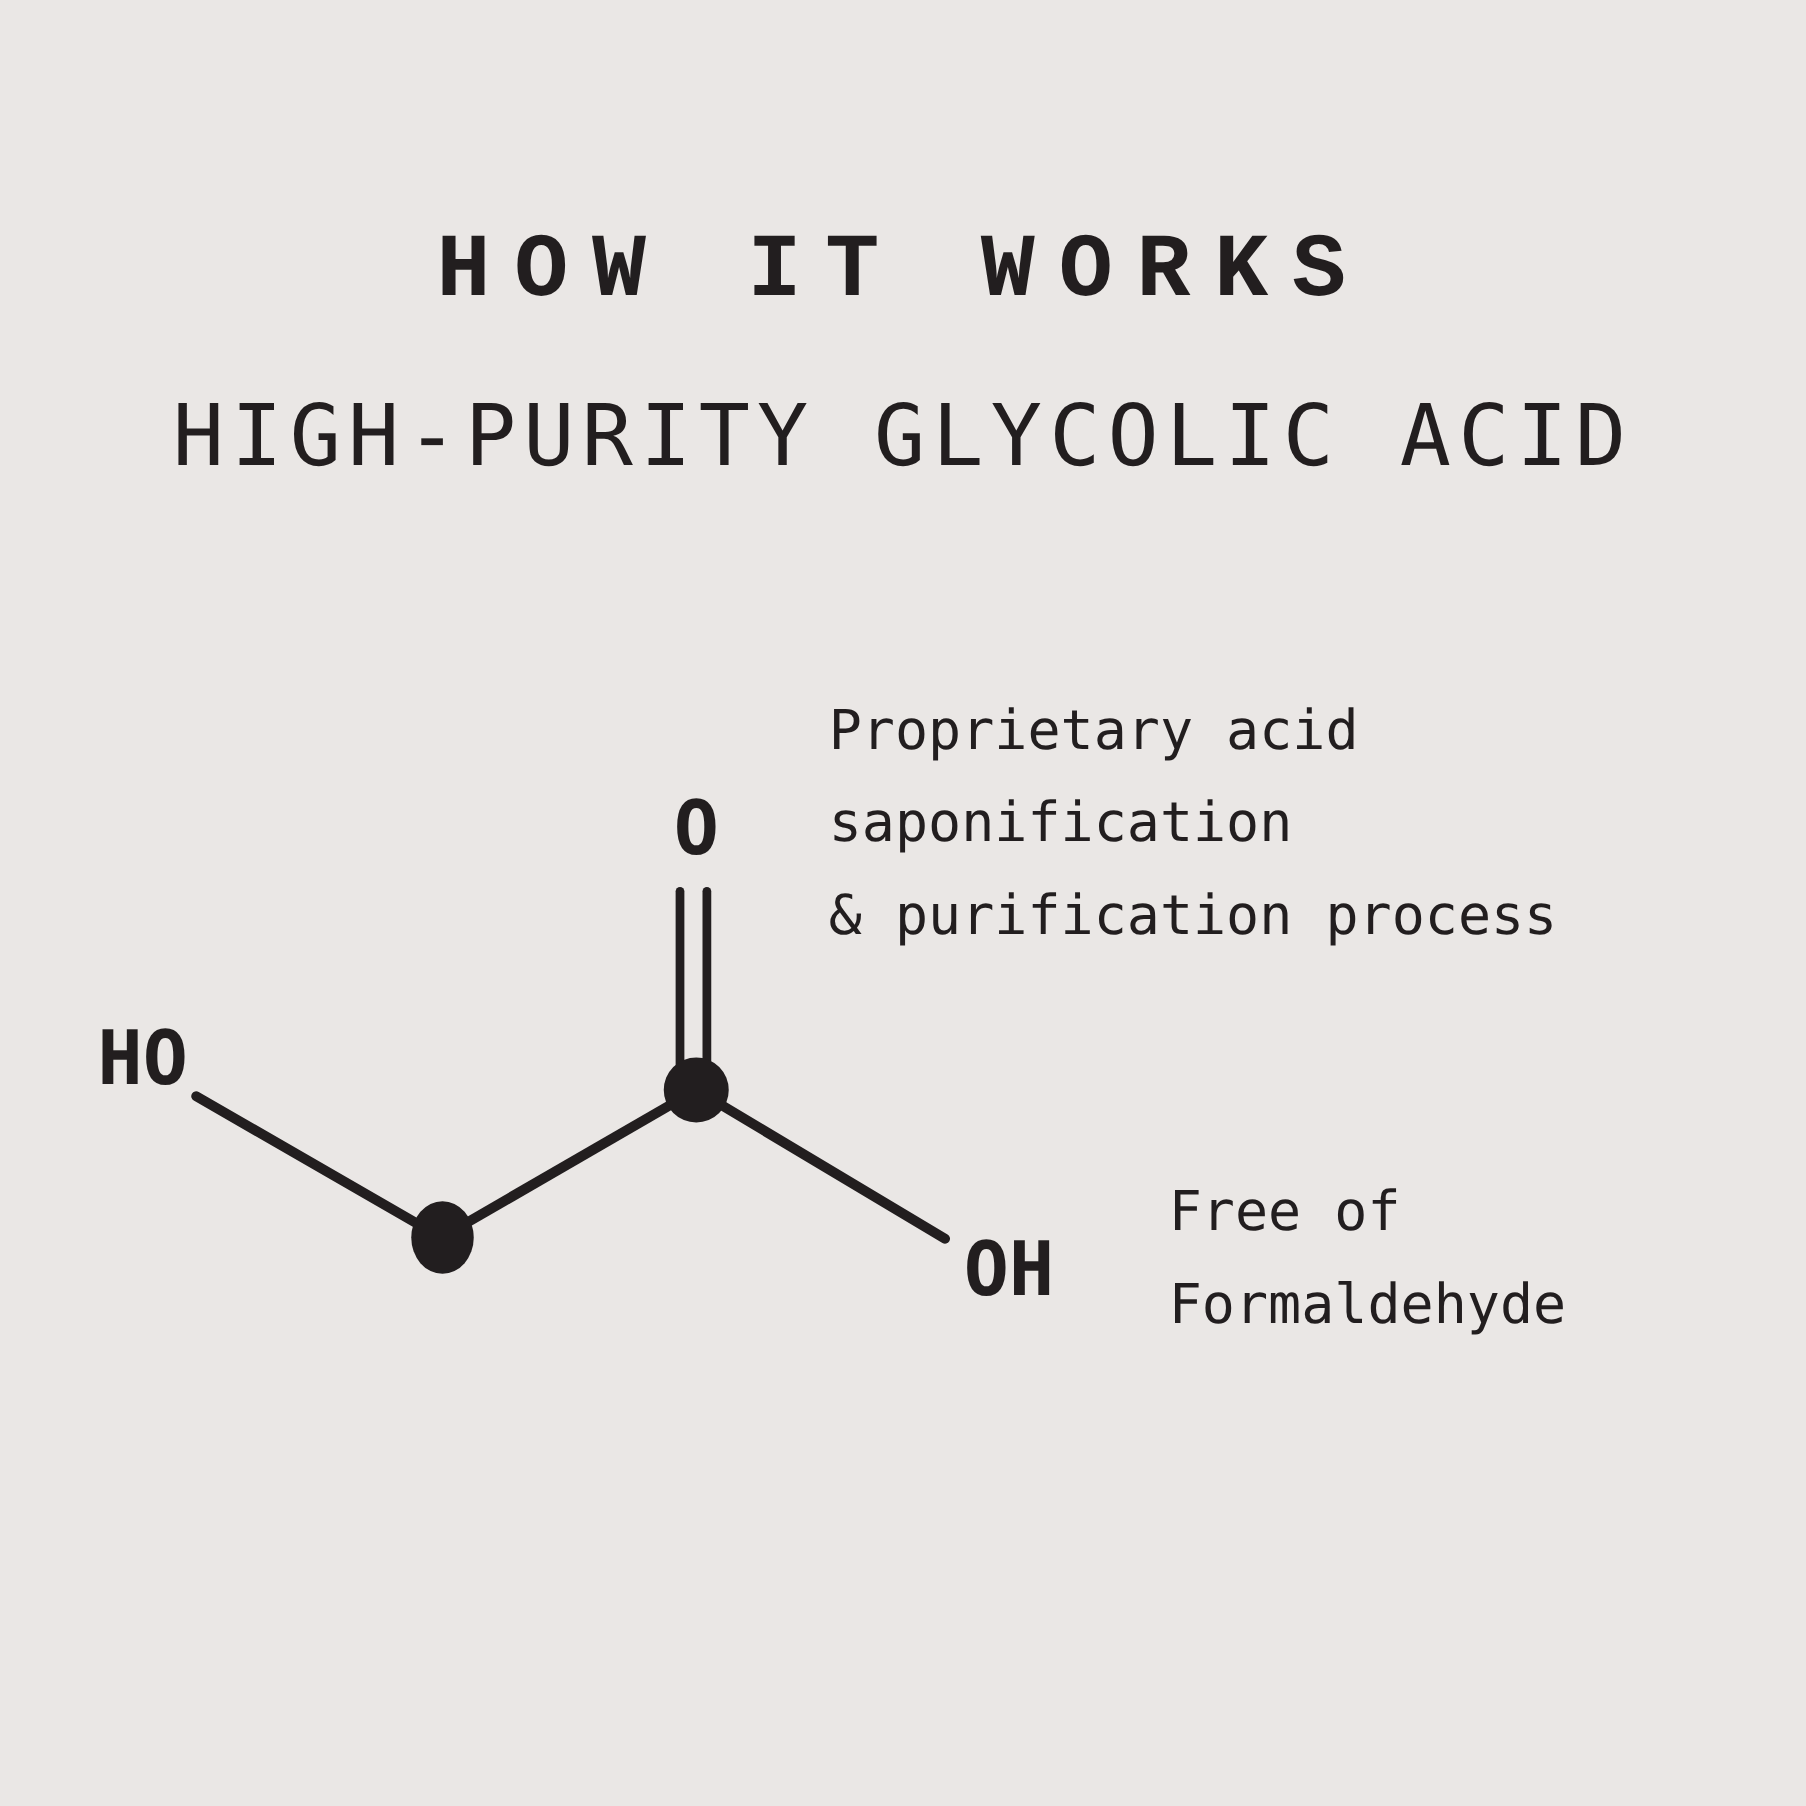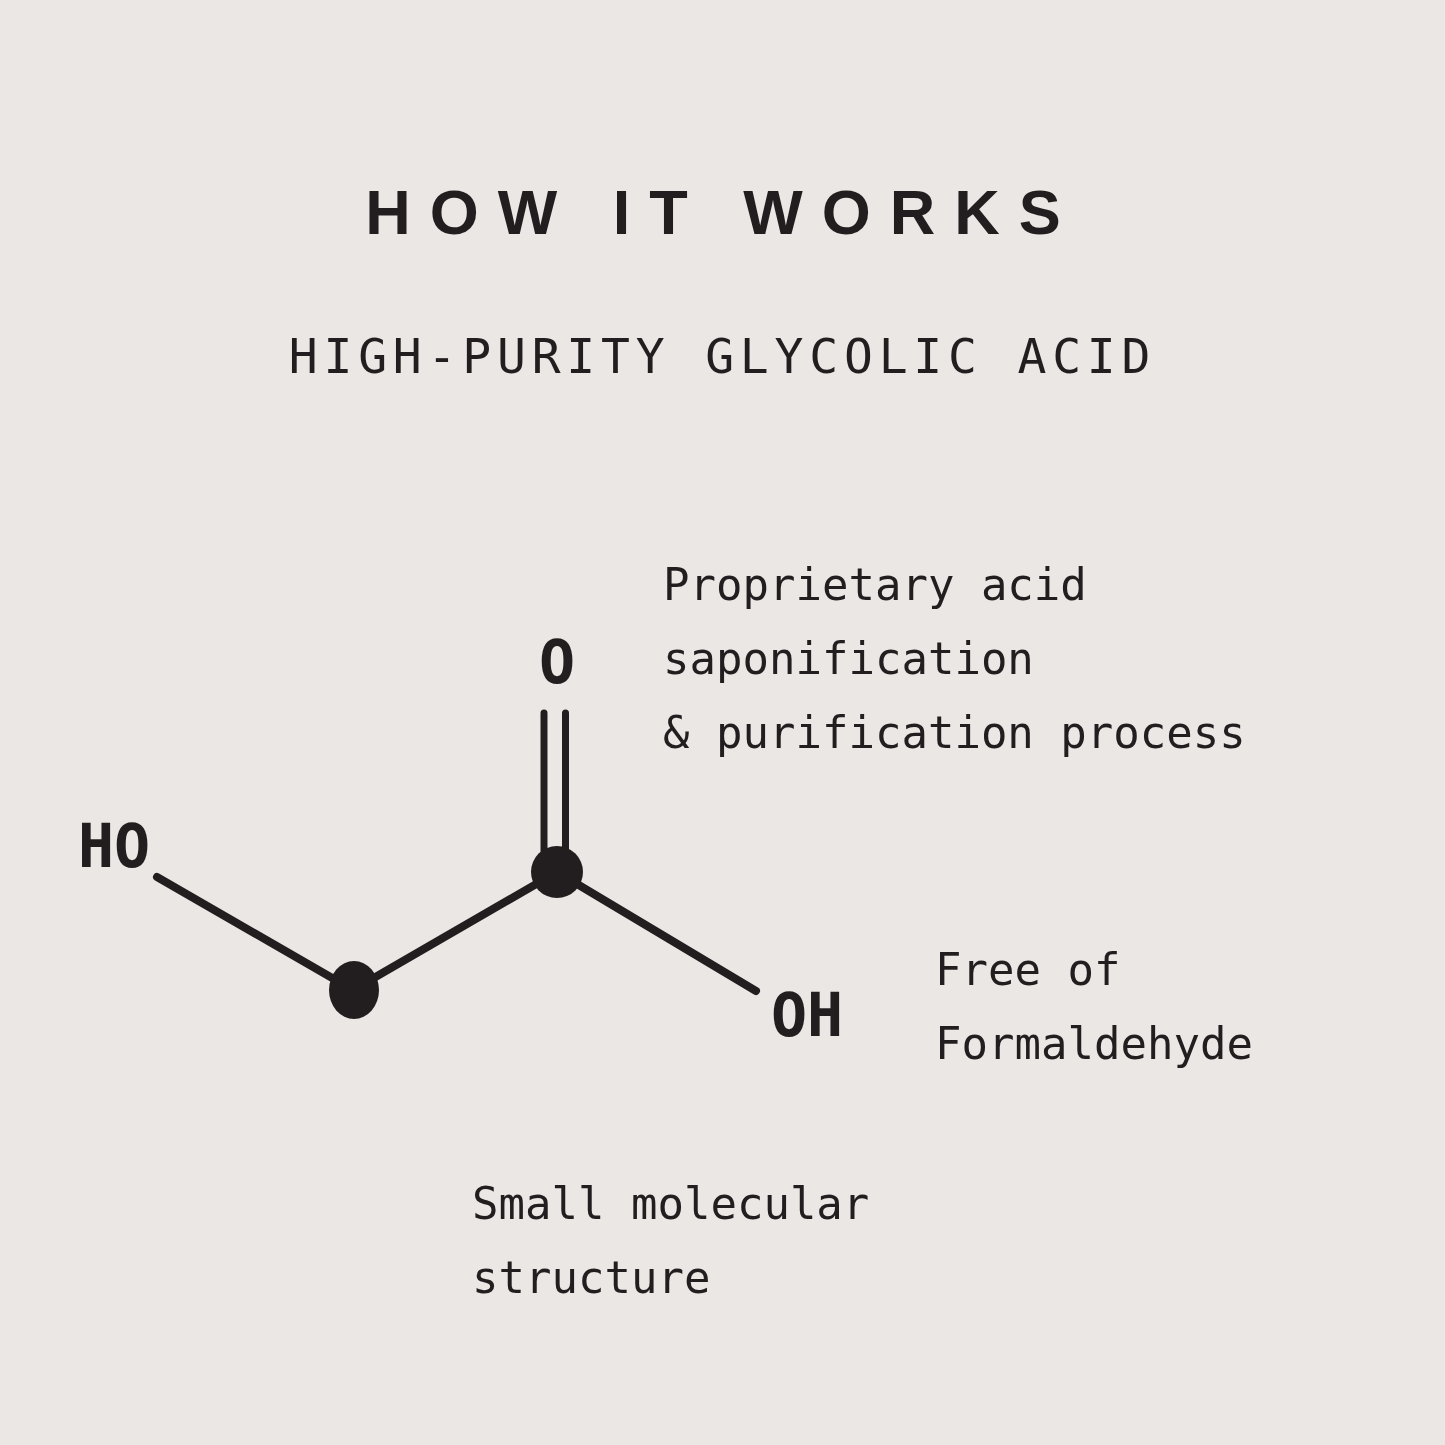--- a/index.html
+++ b/index.html
@@ -15,36 +15,36 @@
     overflow: hidden;
     font-family: "DejaVu Sans Mono", monospace;
     color: #221E1F;
   }
   .title {
     position: absolute;
     top: 181px;
     left: 0;
     width: 100%;
     text-align: center;
-    font-family: Liberation Sans, sans-serif;
+    font-family: Liberation Mono, monospace;
     font-weight: 700;
-    font-size: 63px;
+    font-size: 72px;
     letter-spacing: 19px;
     line-height: 1;
     white-space: nowrap;
   }
   .subtitle {
     position: absolute;
-    top: 332px;
+    top: 316px;
     left: 0;
     width: 100%;
     text-align: center;
     font-family: "DejaVu Sans Mono", monospace;
     font-weight: 400;
-    font-size: 48px;
+    font-size: 68px;
     letter-spacing: 5.8px;
     line-height: 1;
     white-space: nowrap;
   }
   .note {
     position: absolute;
     font-family: "DejaVu Sans Mono", monospace;
     font-size: 44px;
     line-height: 74px;
     white-space: pre-line;
@@ -105,16 +105,14 @@
     <text x="771" y="1036">OH</text>
   </svg>
 
   <div class="note note-process">Proprietary acid
 saponification
 &amp; purification process</div>
 
   <div class="note note-free">Free of
 Formaldehyde</div>
 
-  <div class="note note-small">Small molecular
-structure</div>
 
 </div>
 
 </body></html>

